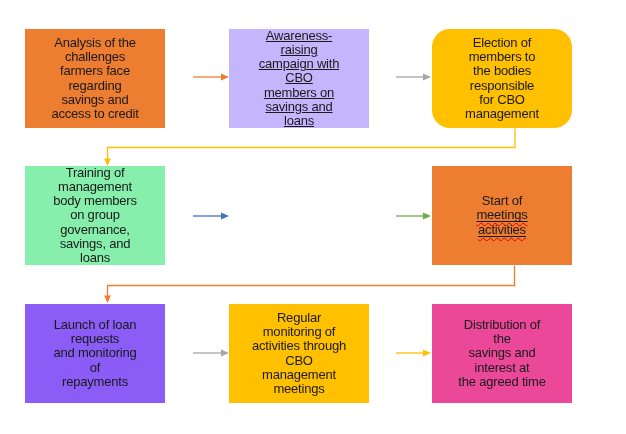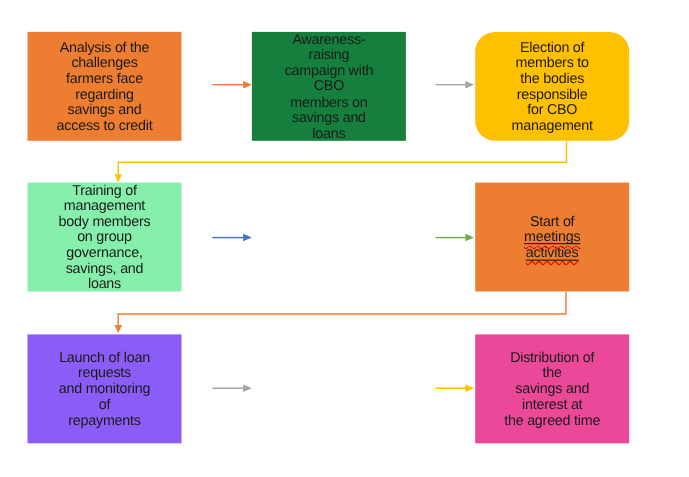--- a/index.html
+++ b/index.html
@@ -48,21 +48,21 @@
 <body>
 
 <div class="canvas" style="background-color: rgb(255, 255, 255); color: rgb(26, 26, 26);">
 
   <div class="flow-box r1 c1" style="background-color: rgb(237, 125, 49);">
     <div class="box-text">Analysis of the
 challenges farmers face
 regarding savings and
 access to credit</div>
   </div>
-  <div class="flow-box r1 c2" style="background-color: #15803d;">
+  <div class="flow-box r1 c2" style="background-color: #c4b5fd; text-decoration: underline;">
     <div class="box-text">Awareness-raising
 campaign with CBO
 members on savings and
 loans</div>
   </div>
   <div class="flow-box r1 c3" style="background-color: rgb(255, 192, 0); border-radius: 18px;">
     <div class="box-text">Election of members to
 the bodies responsible
 for CBO management</div>
   </div>
@@ -74,20 +74,25 @@
 loans</div>
   </div>
   <div class="flow-box r2 c3" style="background-color: rgb(237, 125, 49);">
     <div class="box-text"><span>Start of </span><span class="u-wavy" style="text-decoration-color: rgb(224, 0, 0);"><span class="u-solid">meetings</span></span><span class="u-solid"> </span><span class="u-wavy" style="text-decoration-color: rgb(224, 0, 0);"><span class="u-solid">activities</span></span></div>
   </div>
 
   <div class="flow-box r3 c1" style="background-color: #8b5cf6;">
     <div class="box-text">Launch of loan requests
 and monitoring of
 repayments</div>
+  </div>
+  <div class="flow-box r3 c2" style="background-color: rgb(255, 192, 0);">
+    <div class="box-text">Regular monitoring of
+activities through CBO
+management meetings</div>
   </div>
   <div class="flow-box r3 c3" style="background-color: #ec4899;">
     <div class="box-text">Distribution of the
 savings and interest at
 the agreed time</div>
   </div>
 
   <svg class="arrows" width="626" height="434" viewBox="0 0 626 434">
     <g>
       <path class="line" d="M193 77 H221" stroke="#ED7D31"></path>

